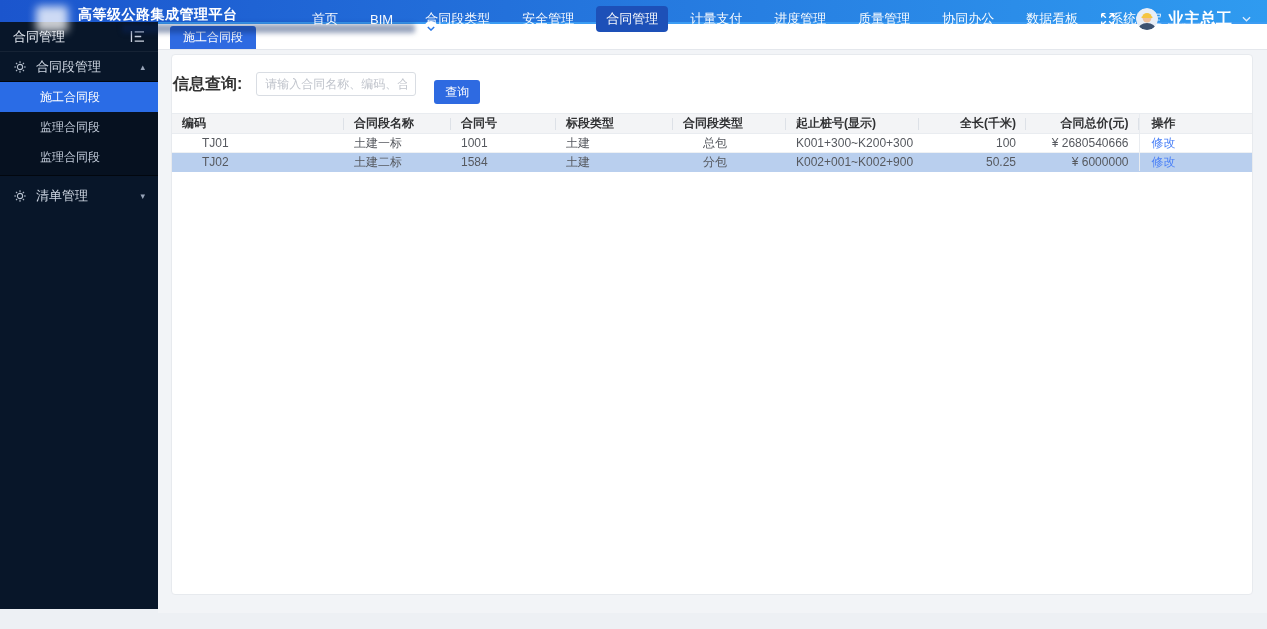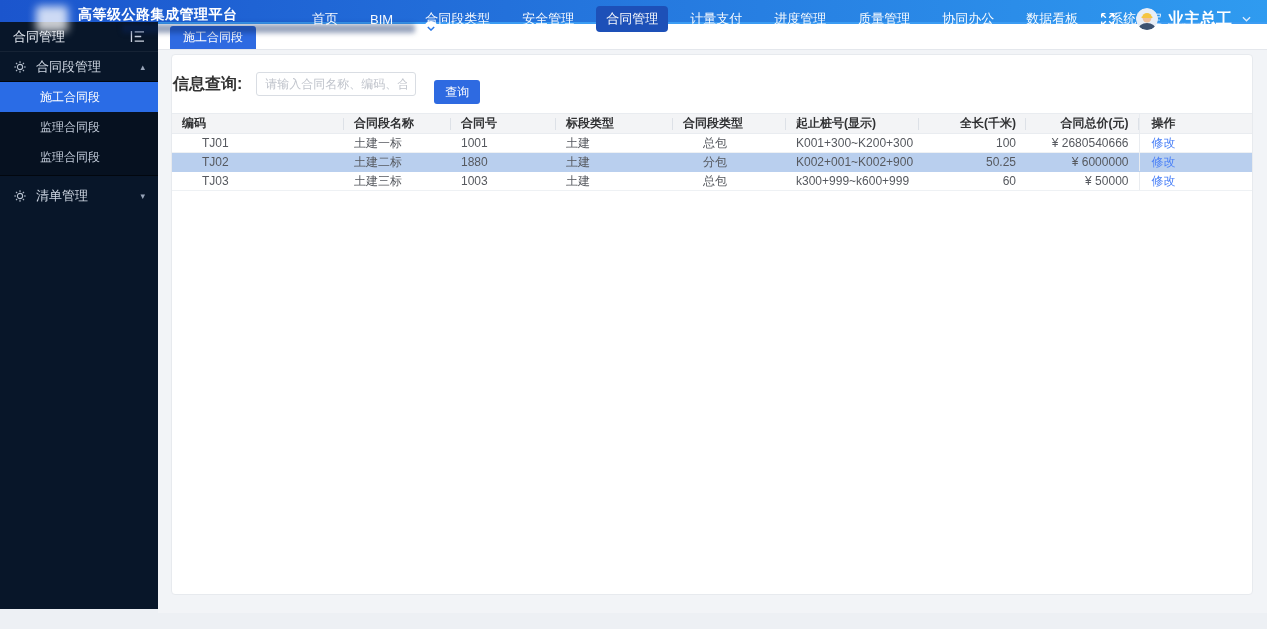--- a/index.html
+++ b/index.html
@@ -283,36 +283,25 @@
               <td>土建</td>
               <td>总包</td>
               <td>K001+300~K200+300</td>
               <td>100</td>
               <td>¥ 2680540666</td>
               <td><a class="edit-link">修改</a></td>
             </tr>
             <tr class="selected">
               <td>TJ02</td>
               <td>土建二标</td>
-              <td>1880</td>
+              <td>1584</td>
               <td>土建</td>
               <td>分包</td>
               <td>K002+001~K002+900</td>
               <td>50.25</td>
               <td>¥ 6000000</td>
               <td><a class="edit-link">修改</a></td>
             </tr>
-            <tr>
-              <td>TJ03</td>
-              <td>土建三标</td>
-              <td>1003</td>
-              <td>土建</td>
-              <td>总包</td>
-              <td>k300+999~k600+999</td>
-              <td>60</td>
-              <td>¥ 50000</td>
-              <td><a class="edit-link">修改</a></td>
-            </tr>
           </tbody>
       </table>
     </div>
   </div>
 </div>
 
 </body></html>

